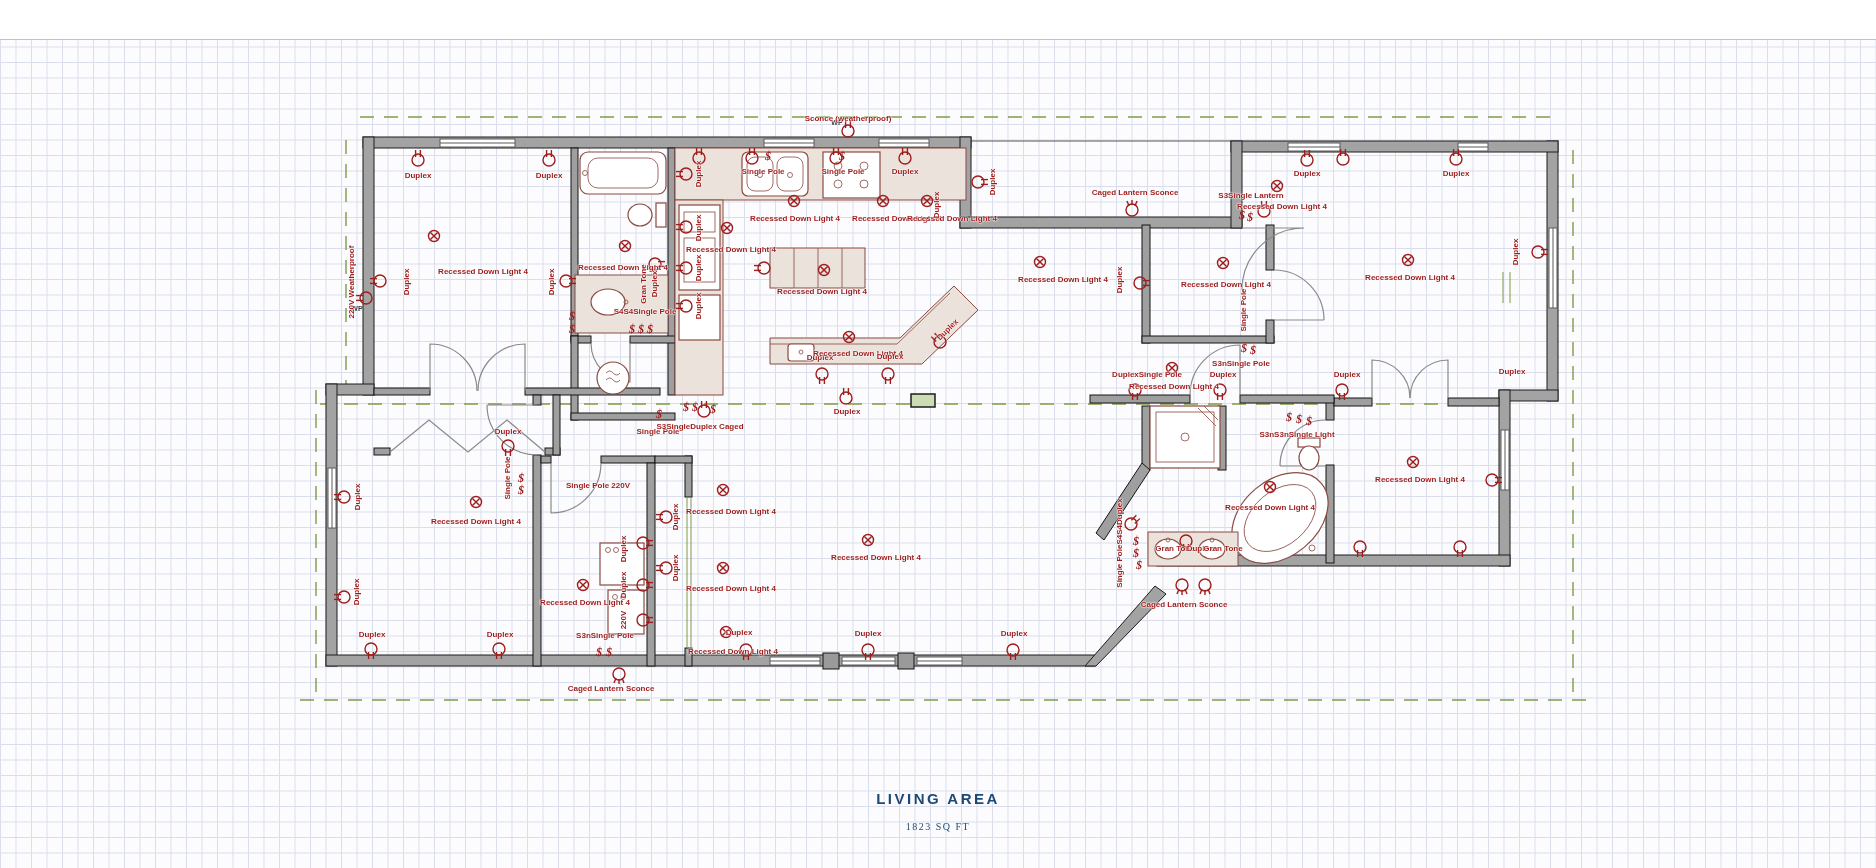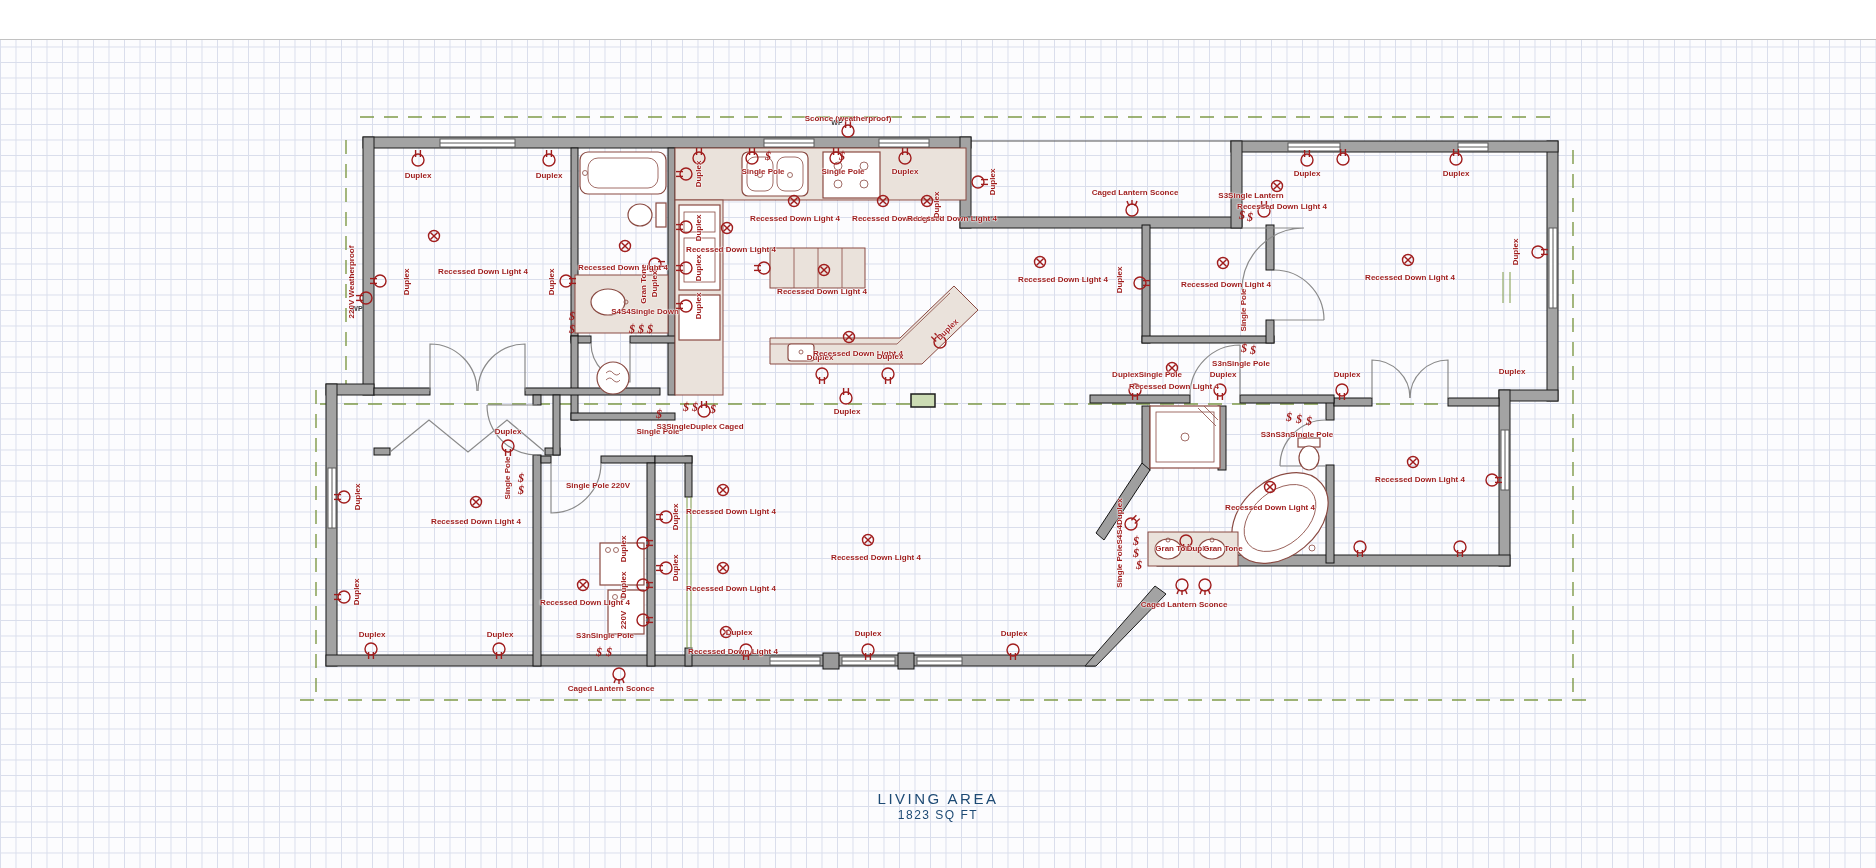--- a/index.html
+++ b/index.html
@@ -34,22 +34,22 @@
   .lbl{
     position:absolute;font-size:8px;font-weight:bold;color:#9e1b1b;
     white-space:nowrap;transform:translate(-50%,-50%);
     text-shadow:0 0 2px #fff,0 0 2px #fff,0 0 1px #fff;line-height:1;
   }
   #sym-svg{position:absolute;left:0;top:0;}
   .symg{stroke:#a01d1d;stroke-width:1.4;fill:none;}
   .symtext{fill:#a01d1d;stroke:none;font-family:"Liberation Serif",serif;font-style:italic;font-size:12px;font-weight:bold;text-anchor:middle;}
   .wptext{fill:#3a3a3a;stroke:none;font-family:"Liberation Sans",sans-serif;font-size:7px;font-weight:bold;text-anchor:middle;}
   #title-block{position:absolute;left:938px;top:790px;transform:translateX(-50%);text-align:center;color:#1d4a74;}
-  #title-line1{font-size:15px;font-weight:normal;letter-spacing:2.5px;}
-  #title-line2{font-size:12px;letter-spacing:1.5px;margin-top:1px;}
+  #title-line1{font-size:15px;font-weight:bold;letter-spacing:2.5px;}
+  #title-line2{font-size:10px;letter-spacing:1.5px;margin-top:14px;font-family:Liberation Serif, serif;}
 </style>
 </head>
 <body>
 
 <div id="stage">
   <div id="topband"></div>
 
   <svg id="plan-svg" width="1876" height="868" viewBox="0 0 1876 868">
 
     <g>
@@ -360,21 +360,21 @@
   <div id="labels">
       <span class="lbl" style="left: 418px; top: 176px;">Duplex</span>
       <span class="lbl" style="left: 549px; top: 176px;">Duplex</span>
       <span class="lbl" style="left: 483px; top: 272px;">Recessed Down Light 4</span>
       <span class="lbl" style="left: 407px; top: 282px; transform: translate(-50%, -50%) rotate(-90deg);">Duplex</span>
       <span class="lbl" style="left: 552px; top: 282px; transform: translate(-50%, -50%) rotate(-90deg);">Duplex</span>
       <span class="lbl" style="left: 352px; top: 282px; transform: translate(-50%, -50%) rotate(-90deg);">220V Weatherproof</span>
       <span class="lbl" style="left: 623px; top: 268px;">Recessed Down Light 4</span>
       <span class="lbl" style="left: 644px; top: 284px; transform: translate(-50%, -50%) rotate(-90deg);">Gran Tone</span>
       <span class="lbl" style="left: 655px; top: 284px; transform: translate(-50%, -50%) rotate(-90deg);">Duplex</span>
-      <span class="lbl" style="left: 645px; top: 312px;">S4S4Single Down</span>
+      <span class="lbl" style="left: 645px; top: 312px;">S4S4Single Pole</span>
       <span class="lbl" style="left: 699px; top: 174px; transform: translate(-50%, -50%) rotate(-90deg);">Duplex</span>
       <span class="lbl" style="left: 763px; top: 172px;">Single Pole</span>
       <span class="lbl" style="left: 843px; top: 172px;">Single Pole</span>
       <span class="lbl" style="left: 905px; top: 172px;">Duplex</span>
       <span class="lbl" style="left: 993px; top: 182px; transform: translate(-50%, -50%) rotate(-90deg);">Duplex</span>
       <span class="lbl" style="left: 795px; top: 219px;">Recessed Down Light 4</span>
       <span class="lbl" style="left: 897px; top: 219px;">Recessed Down Light 4</span>
       <span class="lbl" style="left: 952px; top: 219px;">Recessed Down Light 4</span>
       <span class="lbl" style="left: 937px; top: 205px; transform: translate(-50%, -50%) rotate(-90deg);">Duplex</span>
       <span class="lbl" style="left: 699px; top: 228px; transform: translate(-50%, -50%) rotate(-90deg);">Duplex</span>
@@ -418,21 +418,21 @@
       <span class="lbl" style="left: 1226px; top: 285px;">Recessed Down Light 4</span>
       <span class="lbl" style="left: 1120px; top: 280px; transform: translate(-50%, -50%) rotate(-90deg);">Duplex</span>
       <span class="lbl" style="left: 1135px; top: 193px;">Caged Lantern Sconce</span>
       <span class="lbl" style="left: 1251px; top: 196px;">S3Single Lantern</span>
       <span class="lbl" style="left: 1282px; top: 207px;">Recessed Down Light 4</span>
       <span class="lbl" style="left: 1307px; top: 174px;">Duplex</span>
       <span class="lbl" style="left: 1456px; top: 174px;">Duplex</span>
       <span class="lbl" style="left: 1410px; top: 278px;">Recessed Down Light 4</span>
       <span class="lbl" style="left: 1516px; top: 252px; transform: translate(-50%, -50%) rotate(-90deg);">Duplex</span>
       <span class="lbl" style="left: 1512px; top: 372px;">Duplex</span>
-      <span class="lbl" style="left: 1297px; top: 435px;">S3nS3nSingle Pole</span>
+      <span class="lbl" style="left: 1297px; top: 435px;">S3nS3nSingle Light</span>
       <span class="lbl" style="left: 1270px; top: 508px;">Recessed Down Light 4</span>
       <span class="lbl" style="left: 1175px; top: 549px;">Gran Tone</span>
       <span class="lbl" style="left: 1200px; top: 549px;">Duplex</span>
       <span class="lbl" style="left: 1223px; top: 549px;">Gran Tone</span>
       <span class="lbl" style="left: 1184px; top: 605px;">Caged Lantern Sconce</span>
       <span class="lbl" style="left: 1420px; top: 480px;">Recessed Down Light 4</span>
       <span class="lbl" style="left: 372px; top: 635px;">Duplex</span>
       <span class="lbl" style="left: 500px; top: 635px;">Duplex</span>
       <span class="lbl" style="left: 357px; top: 592px; transform: translate(-50%, -50%) rotate(-90deg);">Duplex</span>
       <span class="lbl" style="left: 358px; top: 497px; transform: translate(-50%, -50%) rotate(-90deg);">Duplex</span>

